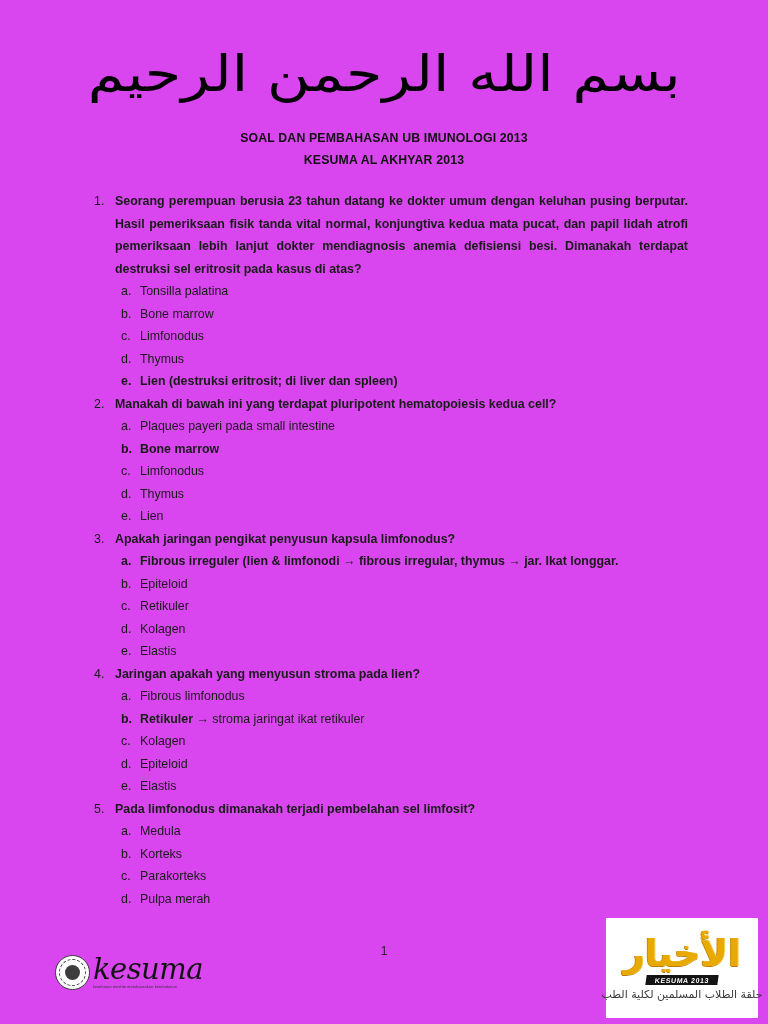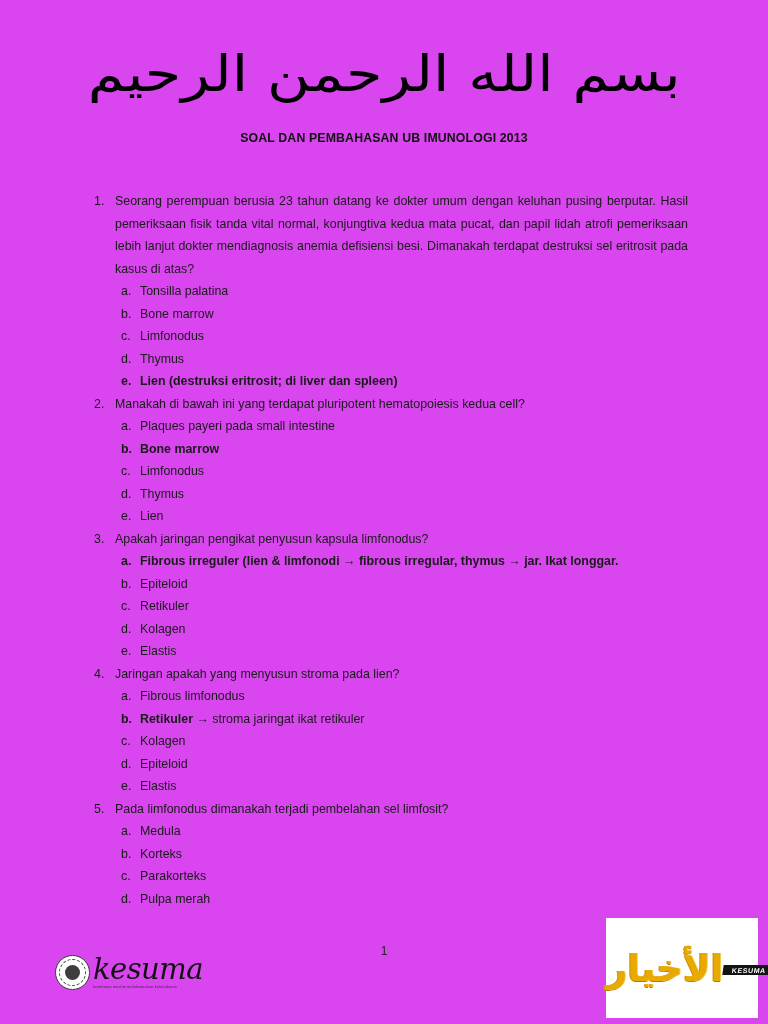--- a/index.html
+++ b/index.html
@@ -77,20 +77,21 @@
     width: 27px;
     flex: 0 0 27px;
     text-align: left;
     padding-left: 6px;
     box-sizing: border-box;
   }
   .q-text {
     flex: 1 1 auto;
     text-align: justify;
     text-justify: inter-word;
+    font-weight: bold;
   }
 
   .opt-list {
     margin: 0;
     padding: 0;
   }
   .opt-item {
     display: flex;
     align-items: flex-start;
     padding-left: 33px;
@@ -178,23 +179,23 @@
 
   
   .akhyar-logo {
     position: absolute;
     left: 606px;
     top: 918px;
     width: 152px;
     height: 100px;
     background: #ffffff;
     display: flex;
-    flex-direction: row;
+    flex-direction: column;
     align-items: center;
-    justify-content: space-between;
+    justify-content: center;
   }
   .akhyar-main {
     font-family: "DejaVu Sans", sans-serif;
     font-size: 37px;
     line-height: 1;
     direction: rtl;
     font-weight: bold;
     color: #e8a900;
     text-shadow:
        1px 0 0 #f6cf4e,
@@ -225,20 +226,21 @@
 </head>
 <body>
 
 <div class="page">
 
   <div class="basmala">
     <span class="basmala-text">بسم الله الرحمن الرحيم</span>
   </div>
 
   <div class="doc-title t1">SOAL DAN PEMBAHASAN UB IMUNOLOGI 2013</div>
+  <div class="doc-title t2">KESUMA AL AKHYAR 2013</div>
 
   <div class="content" id="question-list">
       <div class="q-item">
         <div class="q-num">1.</div>
         <div class="q-text">Seorang perempuan berusia 23 tahun datang ke dokter umum dengan keluhan pusing berputar. Hasil pemeriksaan fisik tanda vital normal, konjungtiva kedua mata pucat, dan papil lidah atrofi pemeriksaan lebih lanjut dokter mendiagnosis anemia defisiensi besi. Dimanakah terdapat destruksi sel eritrosit pada kasus di atas?</div>
       </div>
       <div class="opt-list">
         <div class="opt-item">
           <div class="opt-letter">a.</div>
           <div class="opt-body"><span class="">Tonsilla palatina</span></div>

